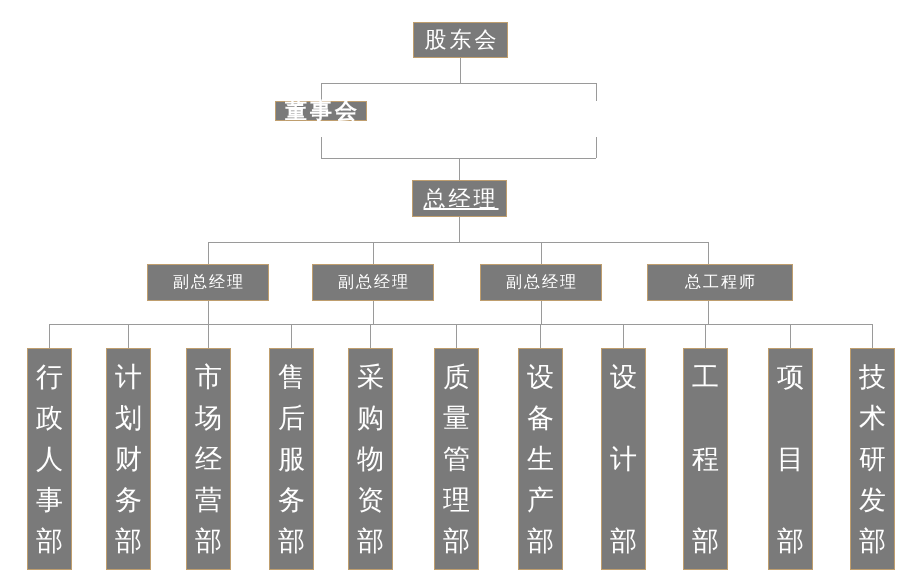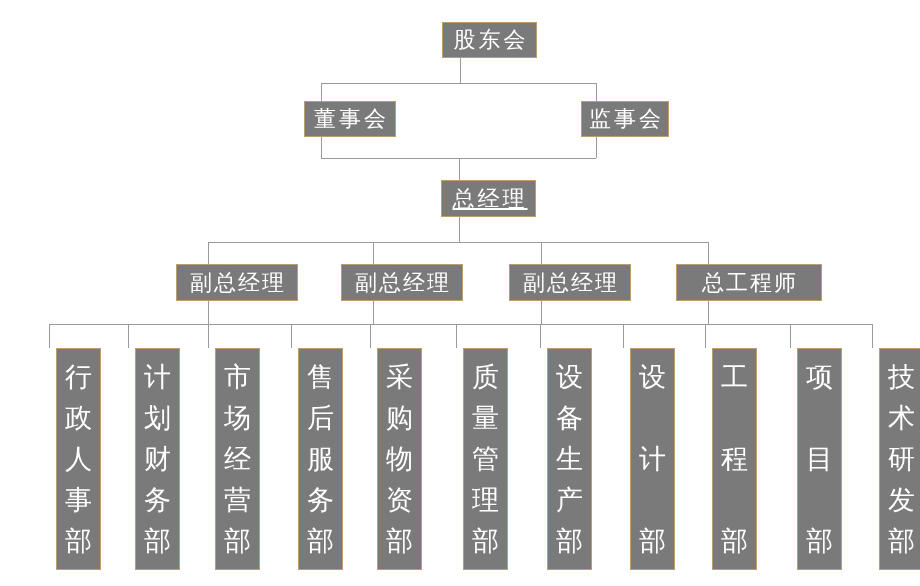--- a/index.html
+++ b/index.html
@@ -6,24 +6,23 @@
   .canvas{
     position:relative;width:920px;height:586px;background:#ffffff;
     font-family:"Liberation Sans","DejaVu Sans",sans-serif;overflow:hidden;
   }
   .connectors{position:absolute;left:0;top:0;}
   .node{
     position:absolute;background:#7a7a7a;
     border:1px solid #bf9e6e;box-sizing:border-box;
     display:flex;align-items:center;justify-content:center;
     color:#ffffff;
-    margin-left:29px;
   }
   .h-node{font-size:22px;letter-spacing:3px;text-indent:3px;white-space:nowrap;}
-  .h-node.small{font-size:22px;letter-spacing:2px;text-indent:2px;}
+  .h-node.small{font-size:16px;letter-spacing:2px;text-indent:2px;}
   .v-node{align-items:stretch;justify-content:center;}
   .v-node .node-label{
     display:flex;flex-direction:column;justify-content:space-between;align-items:center;
     height:100%;width:100%;box-sizing:border-box;padding:15px 0 14px 0;
     font-size:27px;line-height:1;
   }
 </style>
 </head>
 <body>
 
@@ -60,25 +59,22 @@
       M623 324 V348
       M705 324 V348
       M790 324 V348
       M872 324 V348"></path>
   </svg>
 
   <div class="node h-node" style="left:413px;top:22px;width:95px;height:36px;">
     <span class="node-label">股东会</span>
   </div>
 
-  <div class="node h-node" style="left:275px;top:101px;width:92px;height:36px;">
+  <div class="node h-node" style="left:275px;top:101px;width:92px;height:20px;font-weight:bold;">
     <span class="node-label">董事会</span>
-  </div>
-  <div class="node h-node" style="left:552px;top:101px;width:88px;height:36px;">
-    <span class="node-label">监事会</span>
   </div>
 
   <div class="node h-node" style="left:412px;top:180px;width:95px;height:37px;text-decoration:underline;">
     <span class="node-label">总经理</span>
   </div>
 
   <div class="node h-node small" style="left:147px;top:264px;width:122px;height:37px;">
     <span class="node-label">副总经理</span>
   </div>
   <div class="node h-node small" style="left:312px;top:264px;width:122px;height:37px;">

